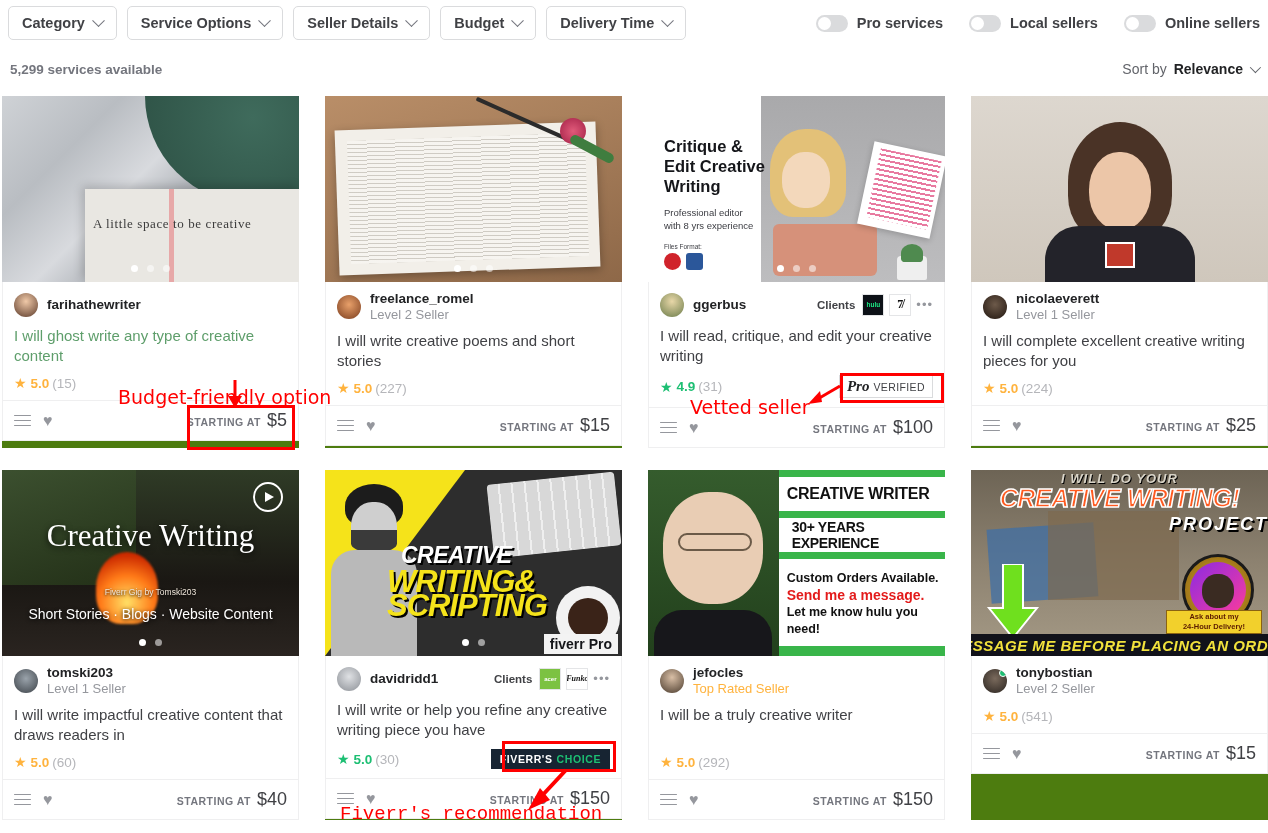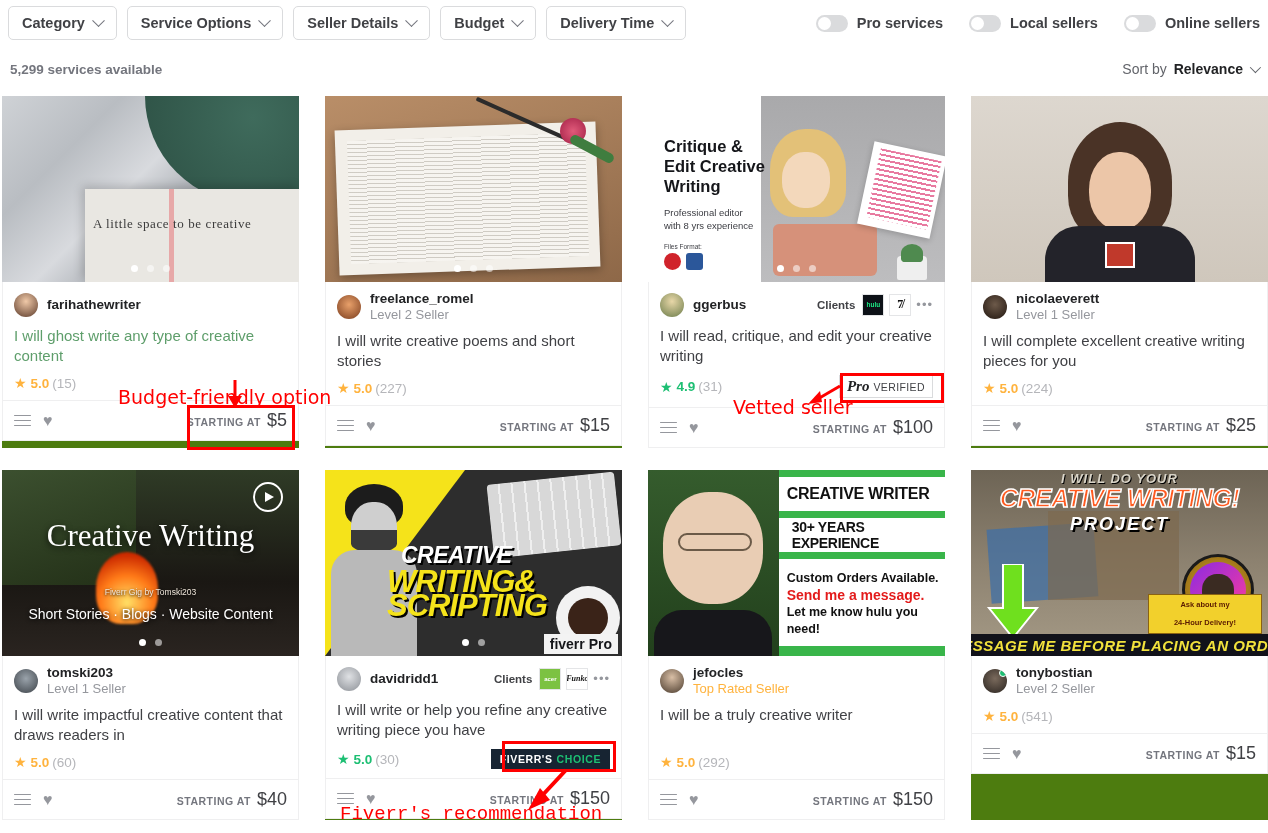--- a/index.html
+++ b/index.html
@@ -600,34 +600,34 @@
   </div>
   <div class="card">
     <div class="card-media">
           <div style="position:absolute;inset:0;background:linear-gradient(180deg,#6d6455,#8d8270 50%,#a59a86);"></div>
       <div style="position:absolute;left:6%;top:30%;width:36%;height:40%;background:#3f6fa6;opacity:.75;transform:rotate(-4deg);"></div>
       <div style="position:absolute;left:26%;top:22%;width:44%;height:48%;background:#7d6a4e;opacity:.7;"></div>
       <div style="position:absolute;left:0;right:0;top:14px;text-align:center;font-size:25px;font-weight:bold;font-style:italic;
         color:#ff5a1f;-webkit-text-stroke:1.5px #fff;letter-spacing:-.5px;">CREATIVE WRITING!</div>
       <div style="position:absolute;left:0;right:0;top:1px;text-align:center;font-size:13px;font-weight:bold;font-style:italic;
         color:#d9d4c8;text-shadow:1px 1px 0 #000;letter-spacing:1px;">I WILL DO YOUR</div>
-      <div style="position:absolute;left:0;right:0;top:44px;text-align:center;font-size:18px;font-weight:bold;font-style:italic;
+      <div style="position:absolute;left:0;right:0;top:44px;text-align:right;font-size:18px;font-weight:bold;font-style:italic;
         color:#fff;text-shadow:2px 2px 0 #000;letter-spacing:2px;">PROJECT</div>
       <div style="position:absolute;left:10px;top:98px;width:0;height:0;border-left:26px solid transparent;
         border-right:26px solid transparent;border-top:0;"></div>
       <svg style="position:absolute;left:14px;top:94px;" width="56" height="76">
         <polygon points="18,0 38,0 38,44 52,44 28,74 4,44 18,44" fill="#6fe01e" stroke="#fff" stroke-width="2"></polygon>
       </svg>
       <div style="position:absolute;right:14px;top:84px;width:72px;height:72px;border-radius:50%;
         background:radial-gradient(circle,#d9a92b,#8a6312);border:3px solid #1a1a1a;"></div>
       <div style="position:absolute;right:22px;top:92px;width:56px;height:56px;border-radius:50%;
         background:linear-gradient(135deg,#8a2be2,#ff3b9a);"></div>
       <div style="position:absolute;right:34px;top:104px;width:32px;height:34px;border-radius:46%;background:#3a2b22;"></div>
-      <div style="position:absolute;right:6px;bottom:22px;width:114px;background:#f2d02c;border:1px solid #8a6312;
-        text-align:center;font-size:7.5px;font-weight:bold;line-height:18px;color:#5a1a00;padding:1px 0;">
+      <div style="position:absolute;right:6px;bottom:22px;width:96px;background:#f2d02c;border:1px solid #8a6312;
+        text-align:center;font-size:7.5px;font-weight:bold;line-height:10px;color:#5a1a00;padding:1px 0;">
         Ask about my<br>24-Hour Delivery!</div>
       <div style="position:absolute;left:0;right:0;bottom:0;height:22px;background:#11121a;display:flex;align-items:center;
         justify-content:center;font-size:15px;font-weight:bold;font-style:italic;color:#f2e23c;letter-spacing:.5px;
         overflow:hidden;white-space:nowrap;">MESSAGE ME BEFORE PLACING AN ORDER</div>
         </div>
     <div class="card-body">
       <div class="seller-row">
         <div class="avatar" style="background:radial-gradient(circle at 50% 40%,#7a6a5c,#2a2420);">
           <div class="online-dot"></div>
         </div>
@@ -660,21 +660,21 @@
     </div>
 
   <div class="anno-box" style="left:187px; top:405px; width:108px; height:45px;"></div>
   <div class="anno-text" style="left:118px; top:362px;margin-top:24px;">Budget-friendly option</div>
   <svg class="anno-arrow" width="24" height="30" style="left:223px; top:380px;">
     <line x1="12" y1="0" x2="12" y2="20" stroke="#ff0000" stroke-width="3"></line>
     <polygon points="12,28 5,16 19,16" fill="#ff0000"></polygon>
   </svg>
 
   <div class="anno-box" style="left:840px; top:373px; width:104px; height:30px;"></div>
-  <div class="anno-text" style="left:733px; top:396px;">Vetted seller</div>
+  <div class="anno-text" style="left:690px; top:396px;">Vetted seller</div>
   <svg class="anno-arrow" width="40" height="28" style="left:802px; top:382px;">
     <line x1="38" y1="4" x2="14" y2="18" stroke="#ff0000" stroke-width="3"></line>
     <polygon points="6,22 18,9 20,20" fill="#ff0000"></polygon>
   </svg>
 
   <div class="anno-box" style="left:502px; top:741px; width:114px; height:31px;"></div>
   <div class="anno-text" style="left:340px; top:803px;font-family:Liberation Mono, monospace;">Fiverr's recommendation</div>
   <svg class="anno-arrow" width="52" height="46" style="left:520px; top:768px;">
     <line x1="46" y1="2" x2="18" y2="32" stroke="#ff0000" stroke-width="4"></line>
     <polygon points="8,42 20,20 30,32" fill="#ff0000"></polygon>

